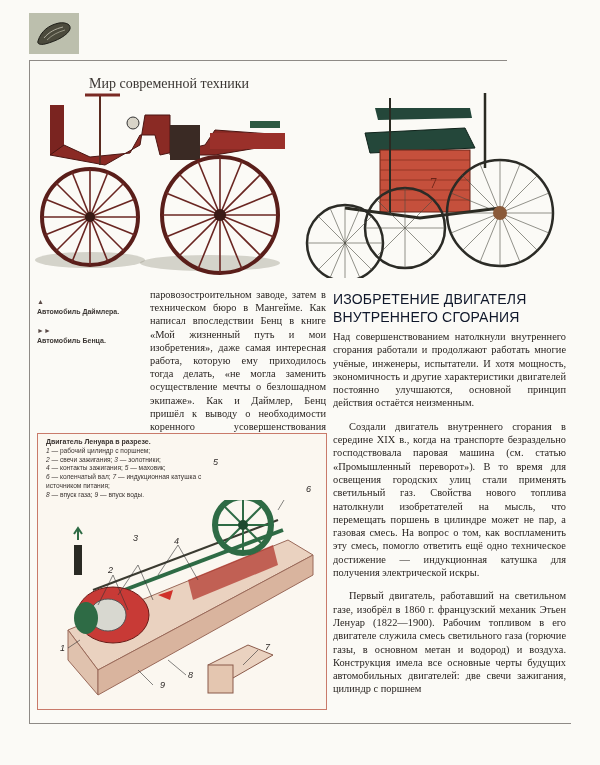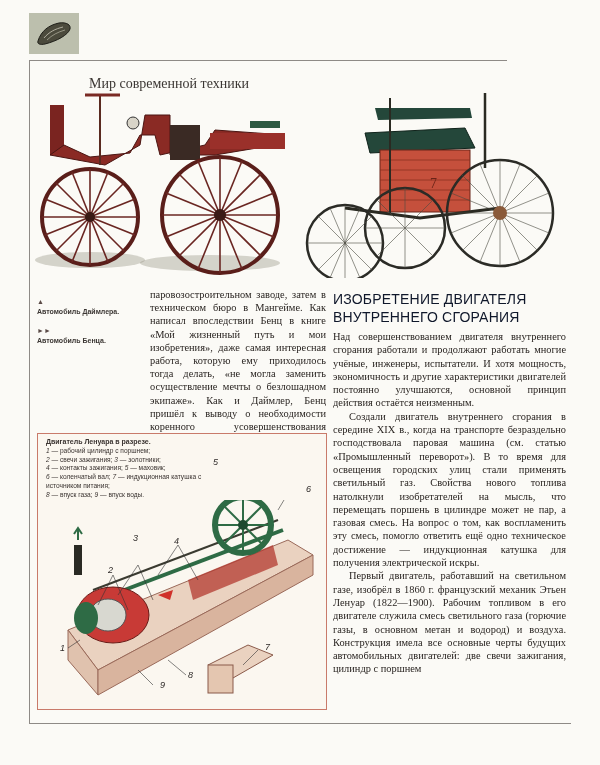--- a/index.html
+++ b/index.html
@@ -9,21 +9,21 @@
   .running-head { position:absolute; left:89px; top:44px; font-family:Liberation Serif, serif; font-size:14px; color:#3b3633;margin-top:32px; }
   .frame-top { position:absolute; left:29px; top:60px; width:478px; height:1px; background:#8e8a86; }
   .frame-left { position:absolute; left:29px; top:60px; width:1px; height:664px; background:#8e8a86; }
   .frame-bottom { position:absolute; left:29px; top:723px; width:542px; height:1px; background:#8e8a86; }
   .fig { position:absolute; }
   .captions { position:absolute; left:37px; top:297px; font-family:"Liberation Sans", sans-serif; font-size:7px; font-weight:bold; color:#3b3633; line-height:10px; }
   .captions .mk { font-size:7px; color:#5a4a46; }
   .col2 { position:absolute; left:150px; top:288px; width:176px; font-size:10.4px; line-height:13.2px; text-align:justify; }
   .col3 { position:absolute; left:333px; top:330px; width:233px; font-size:10.4px; line-height:13.3px; text-align:justify; }
   .col3 p, .col2 p { margin:0; }
-  .col3 p.ind { text-indent:16px; }
+  .col3 p.ind { text-indent:16px;margin-top:10px; }
   .heading { position:absolute; left:333px; top:290px; width:240px; font-family:"Liberation Sans", sans-serif; font-size:14px; line-height:18px; letter-spacing:0.2px; color:#0f172a; }
   .diagram-box { position:absolute; left:37px; top:433px; width:288px; height:275px; border:1.5px solid #c97a6a; background:#fbf7f0; }
   .legend { position:absolute; left:46px; top:438px; width:170px; font-family:"Liberation Sans", sans-serif; font-size:6.6px; line-height:8.8px; color:#3a3330; }
   .legend .t { font-weight:bold; font-size:7px; }
   .legend i { font-style:italic; }
   .page-num { position:absolute; left:30px; top:766px; font-family:"Liberation Sans", sans-serif; font-size:11px; color:#3b3633; }
   .num-label { position:absolute; font-family:"Liberation Sans", sans-serif; font-style:italic; font-size:9px; color:#2e2a28; }
 </style>
 </head>
 <body>
@@ -133,21 +133,21 @@
   <div class="mk">►►</div>
   <div>Автомобиль Бенца.</div>
 </div>
 
 <div class="col2">
   <p>паровозостроительном заводе, затем в техническом бюро в Мангейме. Как написал впоследствии Бенц в книге «Мой жизненный путь и мои изобретения», даже самая интересная работа, которую ему приходилось тогда делать, «не могла заменить осуществление мечты о безлошадном экипаже». Как и Даймлер, Бенц пришёл к выводу о необходимости коренного усовершенствования двигателей.</p>
 </div>
 
 <div class="heading">ИЗОБРЕТЕНИЕ ДВИГАТЕЛЯ ВНУТРЕННЕГО СГОРАНИЯ</div>
 <div class="col3">
-  <p>Над совершенствованием двигателя внутреннего сгорания работали и продолжают работать многие учёные, инженеры, испытатели. И хотя мощность, экономичность и другие характеристики двигателей постоянно улучшаются, основной принцип действия остаётся неизменным.</p>
+  <p>Над совершенствованием натолкнули внутреннего сгорания работали и продолжают работать многие учёные, инженеры, испытатели. И хотя мощность, экономичность и другие характеристики двигателей постоянно улучшаются, основной принцип действия остаётся неизменным.</p>
   <p class="ind">Создали двигатель внутреннего сгорания в середине XIX в., когда на транспорте безраздельно господствовала паровая машина (см. статью «Промышленный переворот»). В то время для освещения городских улиц стали применять светильный газ. Свойства нового топлива натолкнули изобретателей на мысль, что перемещать поршень в цилиндре может не пар, а газовая смесь. На вопрос о том, как воспламенить эту смесь, помогло ответить ещё одно техническое достижение — индукционная катушка для получения электрической искры.</p>
   <p class="ind">Первый двигатель, работавший на светильном газе, изобрёл в 1860 г. французский механик Этьен Ленуар (1822—1900). Рабочим топливом в его двигателе служила смесь светильного газа (горючие газы, в основном метан и водород) и воздуха. Конструкция имела все основные черты будущих автомобильных двигателей: две свечи зажигания, цилиндр с поршнем</p>
 </div>
 
 <div class="diagram-box"></div>
 <div class="legend">
   <div class="t">Двигатель Ленуара в разрезе.</div>
   <div>
     <i>1</i> — <span>рабочий цилиндр с поршнем;</span>
   </div>

